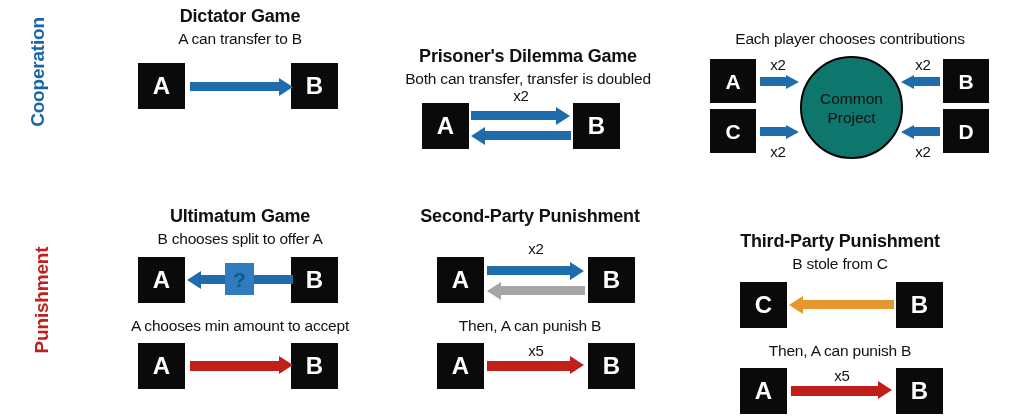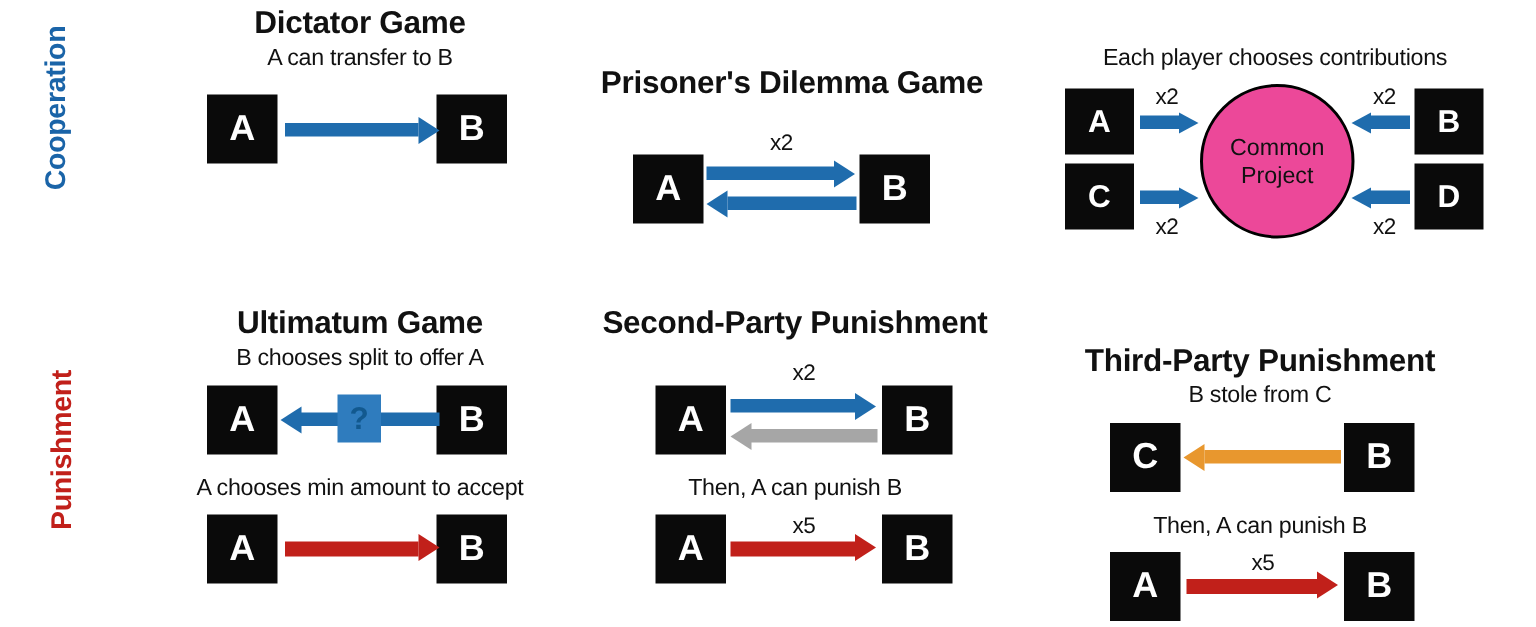--- a/index.html
+++ b/index.html
@@ -22,21 +22,21 @@
     letter-spacing:-0.2px;
     white-space:nowrap;
     text-align:center;
   }
   .row-label.coop{color:#1a64a8;left:-27px;top:60px;width:130px;height:24px;line-height:24px;}
   .row-label.pun{color:#c1201a;left:-28px;top:288px;width:140px;height:24px;line-height:24px;}
 
   
   .panel{position:absolute;}
   .panel .title{
-    font-weight:bold;font-size:21px;text-align:center;
+    font-weight:bold;font-size:18px;text-align:center;
     line-height:20px;white-space:nowrap;letter-spacing:-0.2px;
   }
   .panel .subtitle{
     font-size:15.5px;text-align:center;line-height:19px;
     white-space:nowrap;letter-spacing:-0.2px;
   }
   .panel .midcap{
     font-size:15.5px;text-align:center;line-height:19px;
     white-space:nowrap;letter-spacing:-0.2px;
   }
@@ -69,21 +69,21 @@
   .qchip{
     position:absolute;background:#2f7cbe;
     display:flex;align-items:center;justify-content:center;
     color:#12598f;font-weight:bold;font-size:21px;line-height:1;
   }
 
   
   .circle{
     position:absolute;border:2.5px solid #000000;border-radius:50%;
     display:flex;flex-direction:column;align-items:center;justify-content:center;
-    background:#ec4899;
+    background:#0f766e;
   }
   .circle span{font-size:15.5px;line-height:19px;white-space:nowrap;}
 </style>
 </head>
 <body>
 
 <div class="figure">
 
   <div class="row-label coop">Cooperation</div>
   <div class="row-label pun">Punishment</div>
@@ -94,20 +94,21 @@
 
     <div class="agent" style="left:43px;top:57px;width:47px;height:46px;">A</div>
     <div class="agent" style="left:196px;top:57px;width:47px;height:46px;">B</div>
 
     <div class="shaft" style="left:95px;top:76px;width:89px;height:9px;background:#1f6cad;"></div>
     <div class="head right" style="left:184px;top:71.5px;border-left:14px solid #1f6cad;"></div>
   </div>
 
   <div class="panel" style="left:363px;top:6px;width:330px;height:160px;margin-top:40px;">
     <div class="title" style="position:absolute;left:0;top:0;width:330px;">Prisoner's Dilemma Game</div>
+    <div class="subtitle" style="position:absolute;left:0;top:23px;width:330px;">Both can transfer, transfer is doubled</div>
 
     <div class="agent" style="left:59px;top:57px;width:47px;height:46px;">A</div>
     <div class="agent" style="left:210px;top:57px;width:47px;height:46px;">B</div>
 
     <div class="mult" style="left:136px;top:41px;width:44px;">x2</div>
 
     <div class="shaft" style="left:108px;top:65px;width:85px;height:9px;background:#1f6cad;"></div>
     <div class="head right" style="left:193px;top:60.5px;border-left:14px solid #1f6cad;"></div>
 
     <div class="shaft" style="left:122px;top:85px;width:86px;height:9px;background:#1f6cad;"></div>

